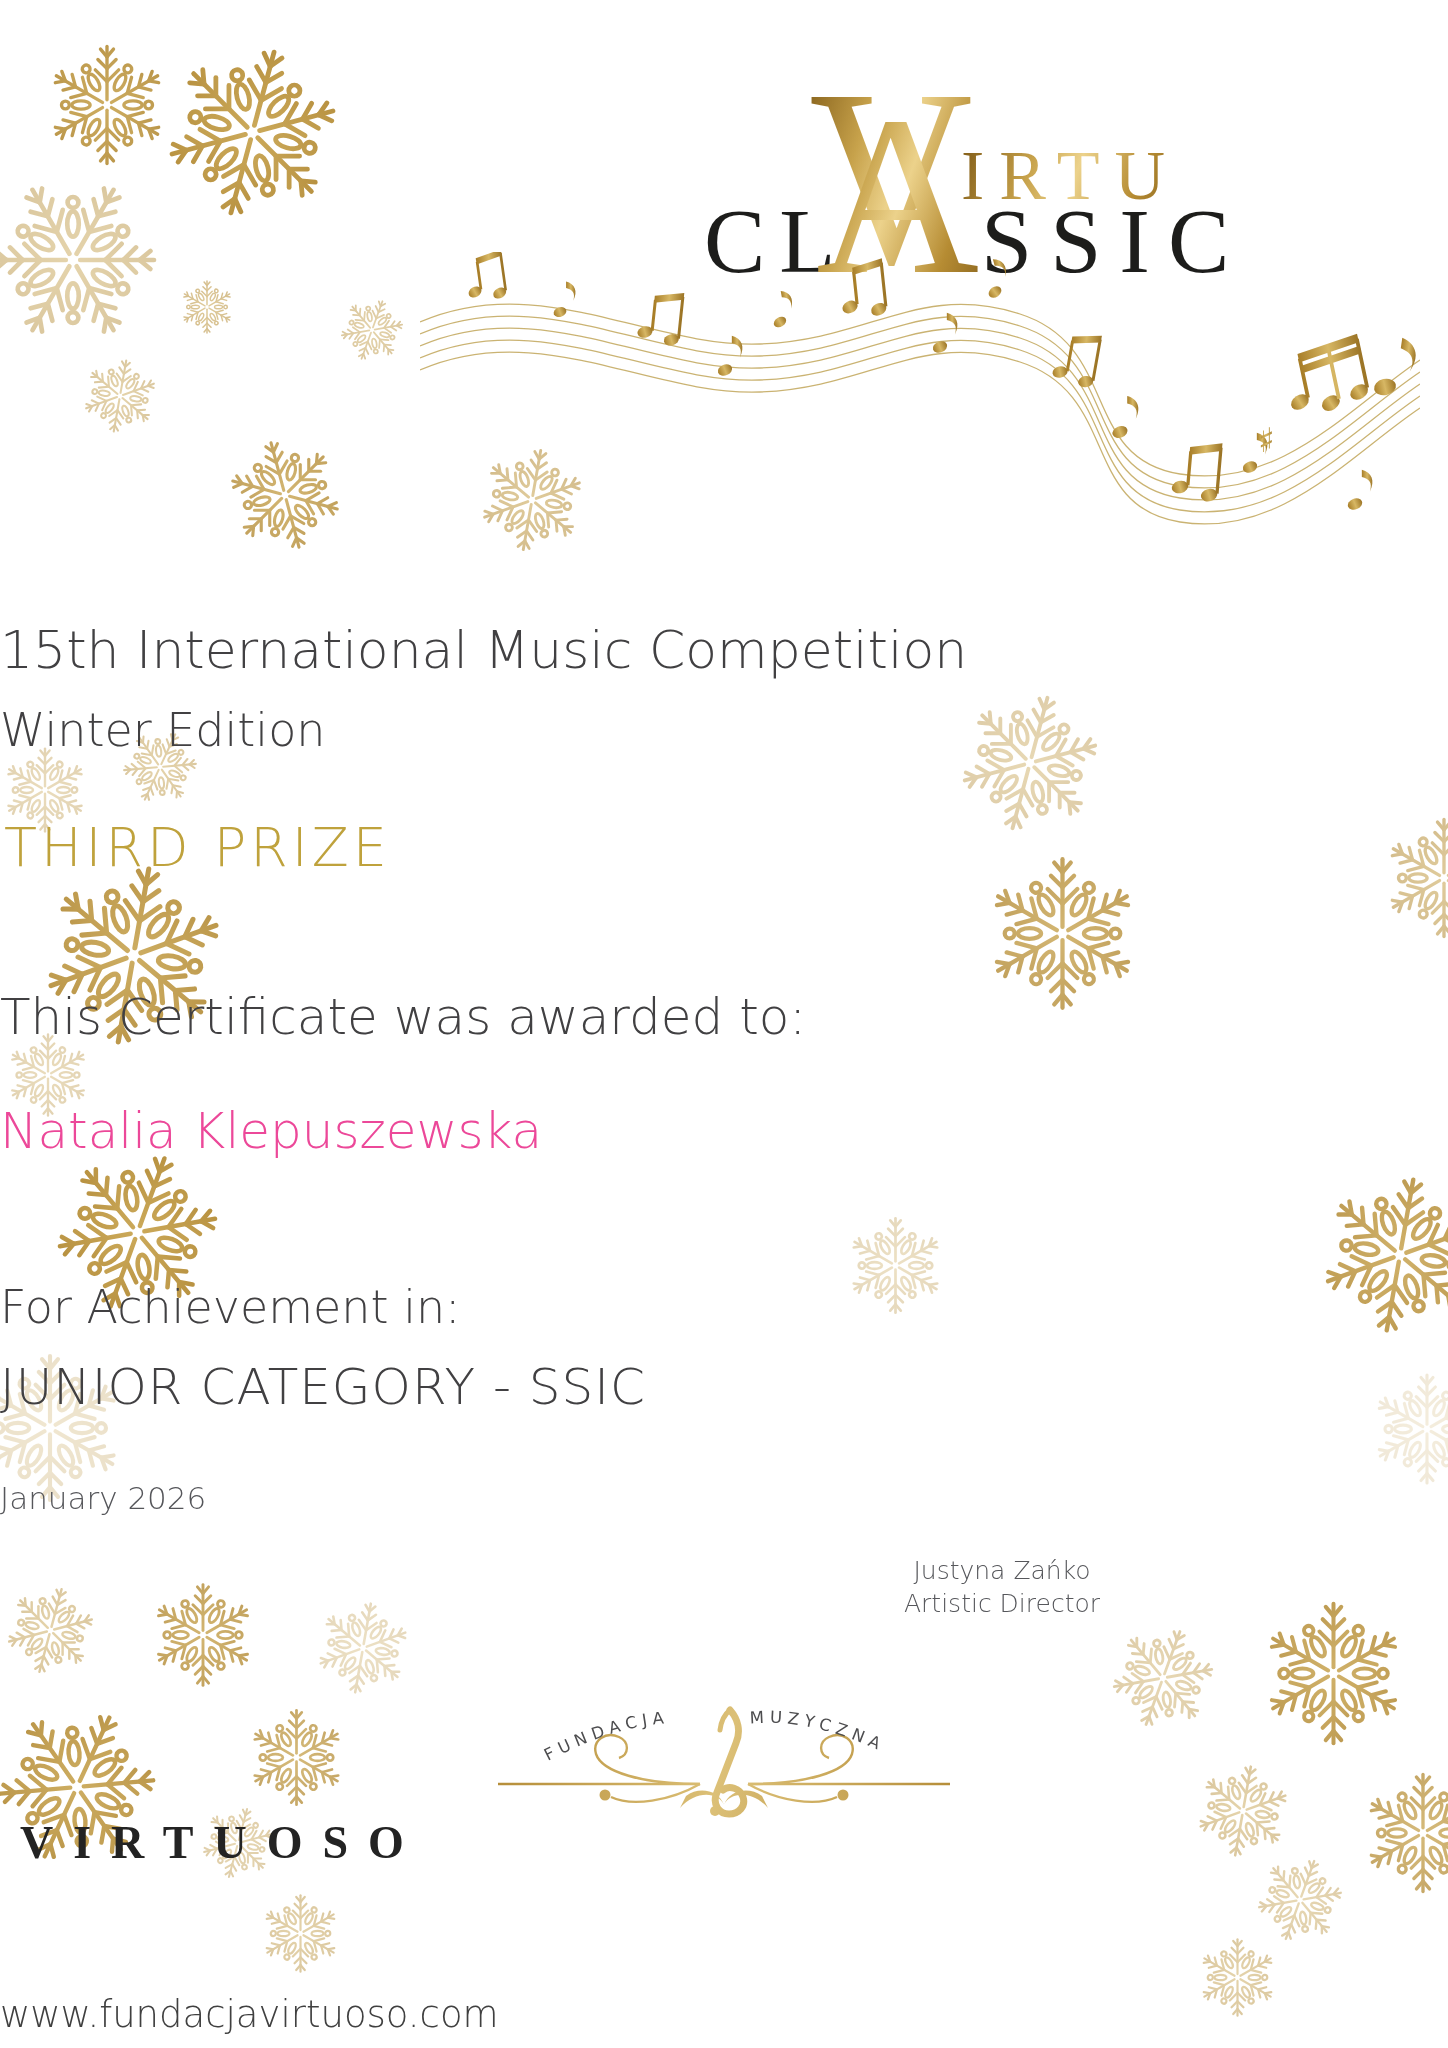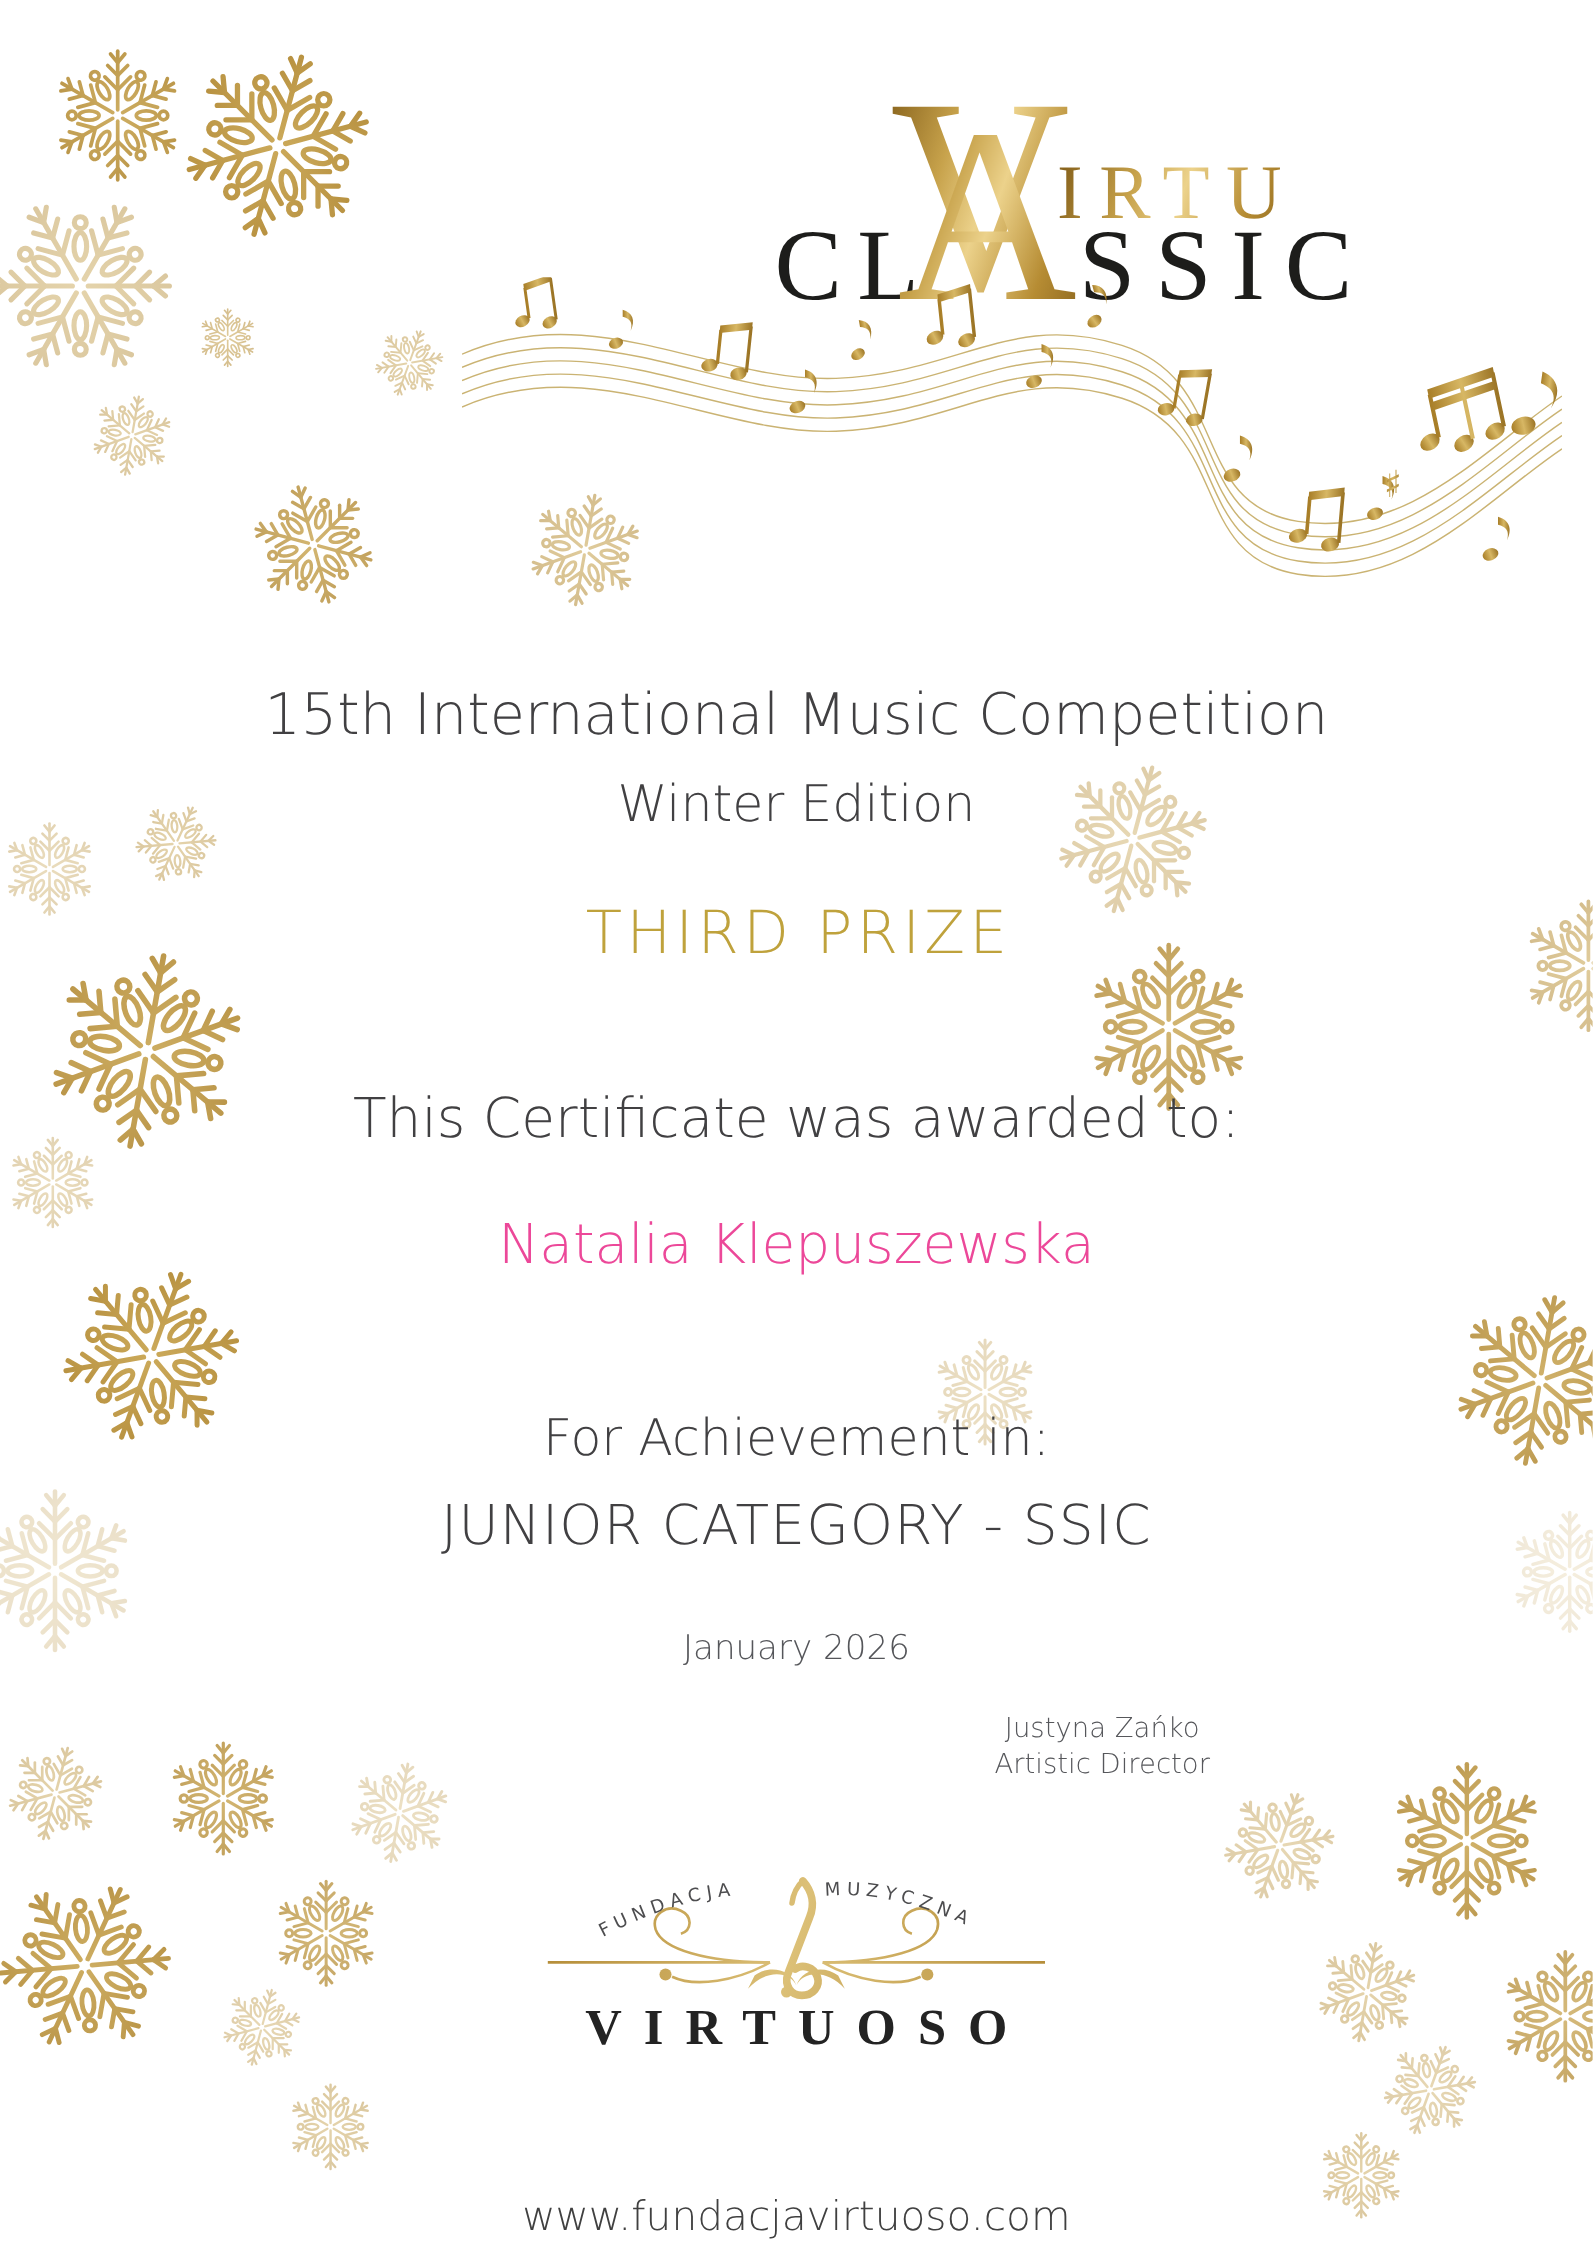--- a/index.html
+++ b/index.html
@@ -17,21 +17,21 @@
     color:#b58f33;
     background:linear-gradient(110deg,#8a651e 5%,#c7a24b 32%,#ecd28b 52%,#b68c33 78%,#8a651e 100%);
     -webkit-background-clip:text;background-clip:text;-webkit-text-fill-color:transparent;
   }
   .logo .big-v{left:125px;top:-4px;font-size:252px;transform:scaleX(.9);transform-origin:left;}
   .logo .irtu{left:277px;top:86px;font-size:70px;letter-spacing:15px;}
   .logo .cl{left:20px;top:140px;font-size:92px;letter-spacing:14px;color:#1d1d1b;}
   .logo .big-a{left:132px;top:28px;font-size:226px;}
   .logo .ssic{left:297px;top:140px;font-size:92px;letter-spacing:18px;color:#1d1d1b;}
   
-  .ctr{position:absolute;left:0;width:100%;text-align:center;font-weight:200;color:#414042;}
+  .ctr{position:absolute;left:0;width:100%;font-weight:200;color:#414042;}
   .t-title{top:620px;font-size:52px;}
   .t-edition{top:703px;font-size:46px;}
   .t-prize{top:816px;font-size:54px;color:#bfa23c;letter-spacing:4px;text-indent:4px;}
   .t-awarded{top:988px;font-size:50px;}
   .t-name{top:1102px;font-size:50px;color:#ec4899;}
   .t-ach{top:1280px;font-size:46px;}
   .t-cat{top:1358px;font-size:50px;letter-spacing:1px;}
   .t-date{top:1480px;font-size:31px;color:#55565a;}
   .sigblock{position:absolute;left:852px;top:1554px;width:300px;text-align:center;
     font-size:25px;font-weight:200;color:#56575b;line-height:1.32;}

